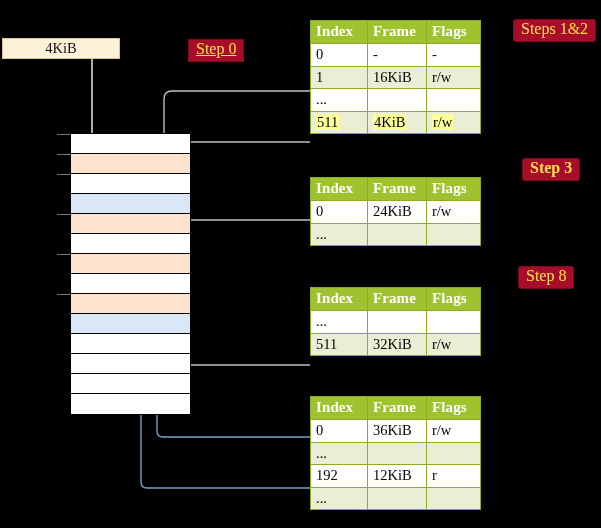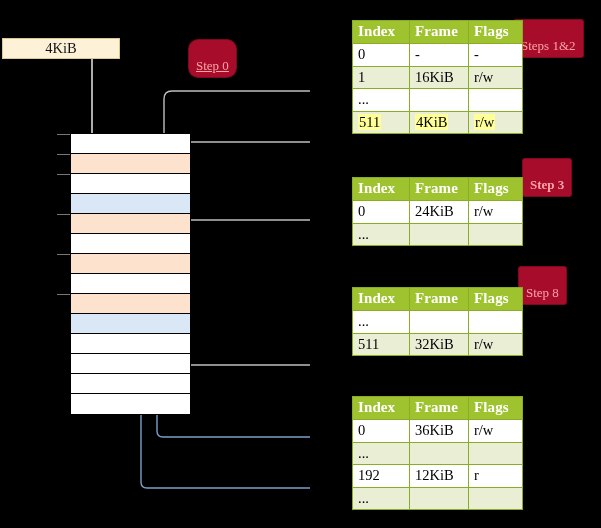--- a/index.html
+++ b/index.html
@@ -16,21 +16,20 @@
   #wires{position:absolute;left:0;top:0;width:601px;height:528px;pointer-events:none;}
 
   
   .ptable{
     position:absolute;
     border-collapse:collapse;
     border:1px solid #8aad28;
     background:#fff;
     font-size:14.5px;
     line-height:1;
-    margin-left:42px;
   }
   .ptable td,.ptable th{
     border:1px solid #8aad28;
     padding:3px 5px 4px 5px;
     text-align:left;
     height:15px;
     box-sizing:border-box;
   }
   .ptable th{
     background:#9fc32f;
@@ -46,28 +45,28 @@
   .ptable th.c-frm{width:59px;}
   .ptable th.c-flg{width:54px;}
   .r-white  td{background:#ffffff;}
   .r-tint   td{background:#e9eed5;}
   .hl{background:#ffff99;padding:0 1px;}
 
   
   .badge{
     position:absolute;
     background:#a80c2b;
-    color:#fca5a5;
-    font-size:13px;
-    padding:18px 7px 3px 7px;
+    color:#fde047;
+    font-size:16px;
+    padding:0 7px 3px 7px;
     border-radius:2px;
     white-space:nowrap;
     box-shadow:0 0 0 1px #7e0820;
   }
-  .badge.round{border-radius:9px;text-decoration:underline;}
+  .badge.round{border-radius:0;text-decoration:underline;}
 
   
   #kib{
     position:absolute;
     left:2px;top:38px;width:118px;height:21px;
     background:#fdf2d8;
     border:1px solid #d9c98f;
     color:#111;
     font-size:14.5px;
     display:flex;align-items:center;justify-content:center;

